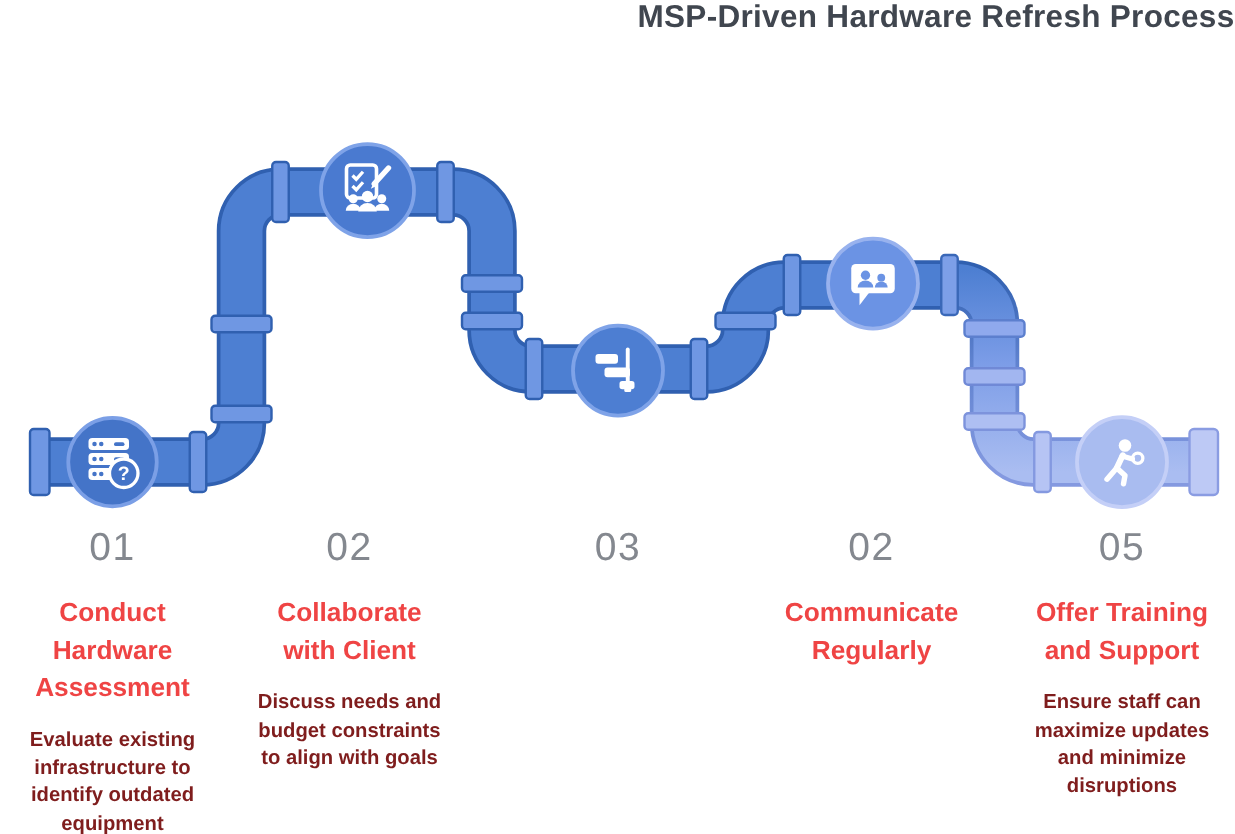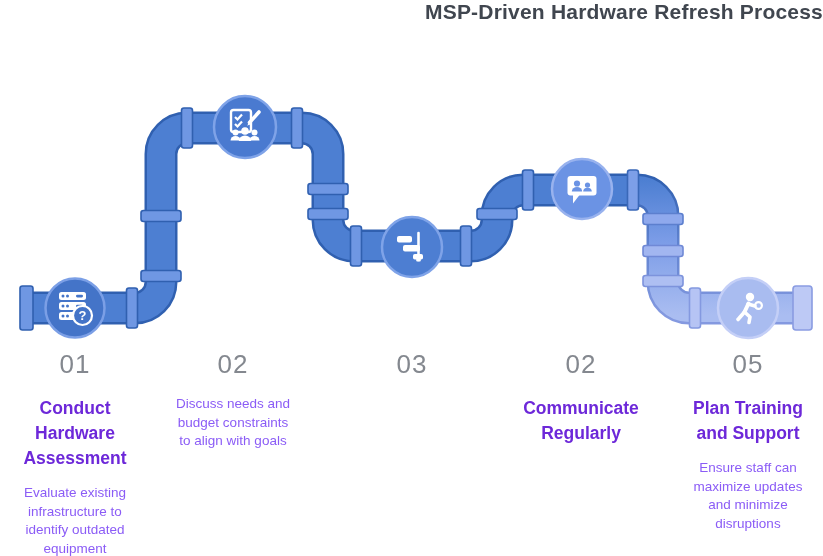--- a/index.html
+++ b/index.html
@@ -13,25 +13,25 @@
     font-size:21px;font-weight:700;letter-spacing:.2px;color:#40464f;
   }
   .step-col{
     position:absolute;top:346px;width:156px;display:flex;flex-direction:column;
     align-items:center;text-align:center;
   }
   .step-number{
     font-size:26px;line-height:36px;font-weight:400;color:#84888f;letter-spacing:1px;
   }
   .step-title{
-    margin-top:14px;font-size:17.5px;line-height:25px;font-weight:700;color:#6d28d9;
+    margin-top:14px;font-size:17.5px;line-height:25px;font-weight:700;color:#ef4444;
     white-space:pre-line;
   }
   .step-desc{
-    margin-top:13px;font-size:13.5px;line-height:18.5px;font-weight:400;color:#8b5cf6;
+    margin-top:13px;font-size:13.5px;line-height:18.5px;font-weight:700;color:#7f1d1d;
     white-space:pre-line;
   }
   .col-1{left:-3px;}.col-2{left:155px;}.col-3{left:334px;}.col-4{left:503px;}.col-5{left:670px;}
 </style>
 </head>
 <body>
 
 <div class="canvas">
 
   <svg class="diagram-svg" viewBox="0 0 823 556">
@@ -166,38 +166,40 @@
 Hardware
 Assessment</div>
     <div class="step-desc">Evaluate existing
 infrastructure to
 identify outdated
 equipment</div>
   </div>
 
   <div class="step-col col-2">
     <div class="step-number">02</div>
+    <div class="step-title">Collaborate
+with Client</div>
     <div class="step-desc">Discuss needs and
 budget constraints
 to align with goals</div>
   </div>
 
   <div class="step-col col-3">
     <div class="step-number">03</div>
   </div>
 
   <div class="step-col col-4">
     <div class="step-number">02</div>
     <div class="step-title">Communicate
 Regularly</div>
   </div>
 
   <div class="step-col col-5">
     <div class="step-number">05</div>
-    <div class="step-title">Plan Training
+    <div class="step-title">Offer Training
 and Support</div>
     <div class="step-desc">Ensure staff can
 maximize updates
 and minimize
 disruptions</div>
   </div>
 
 </div>
 
 </body></html>

